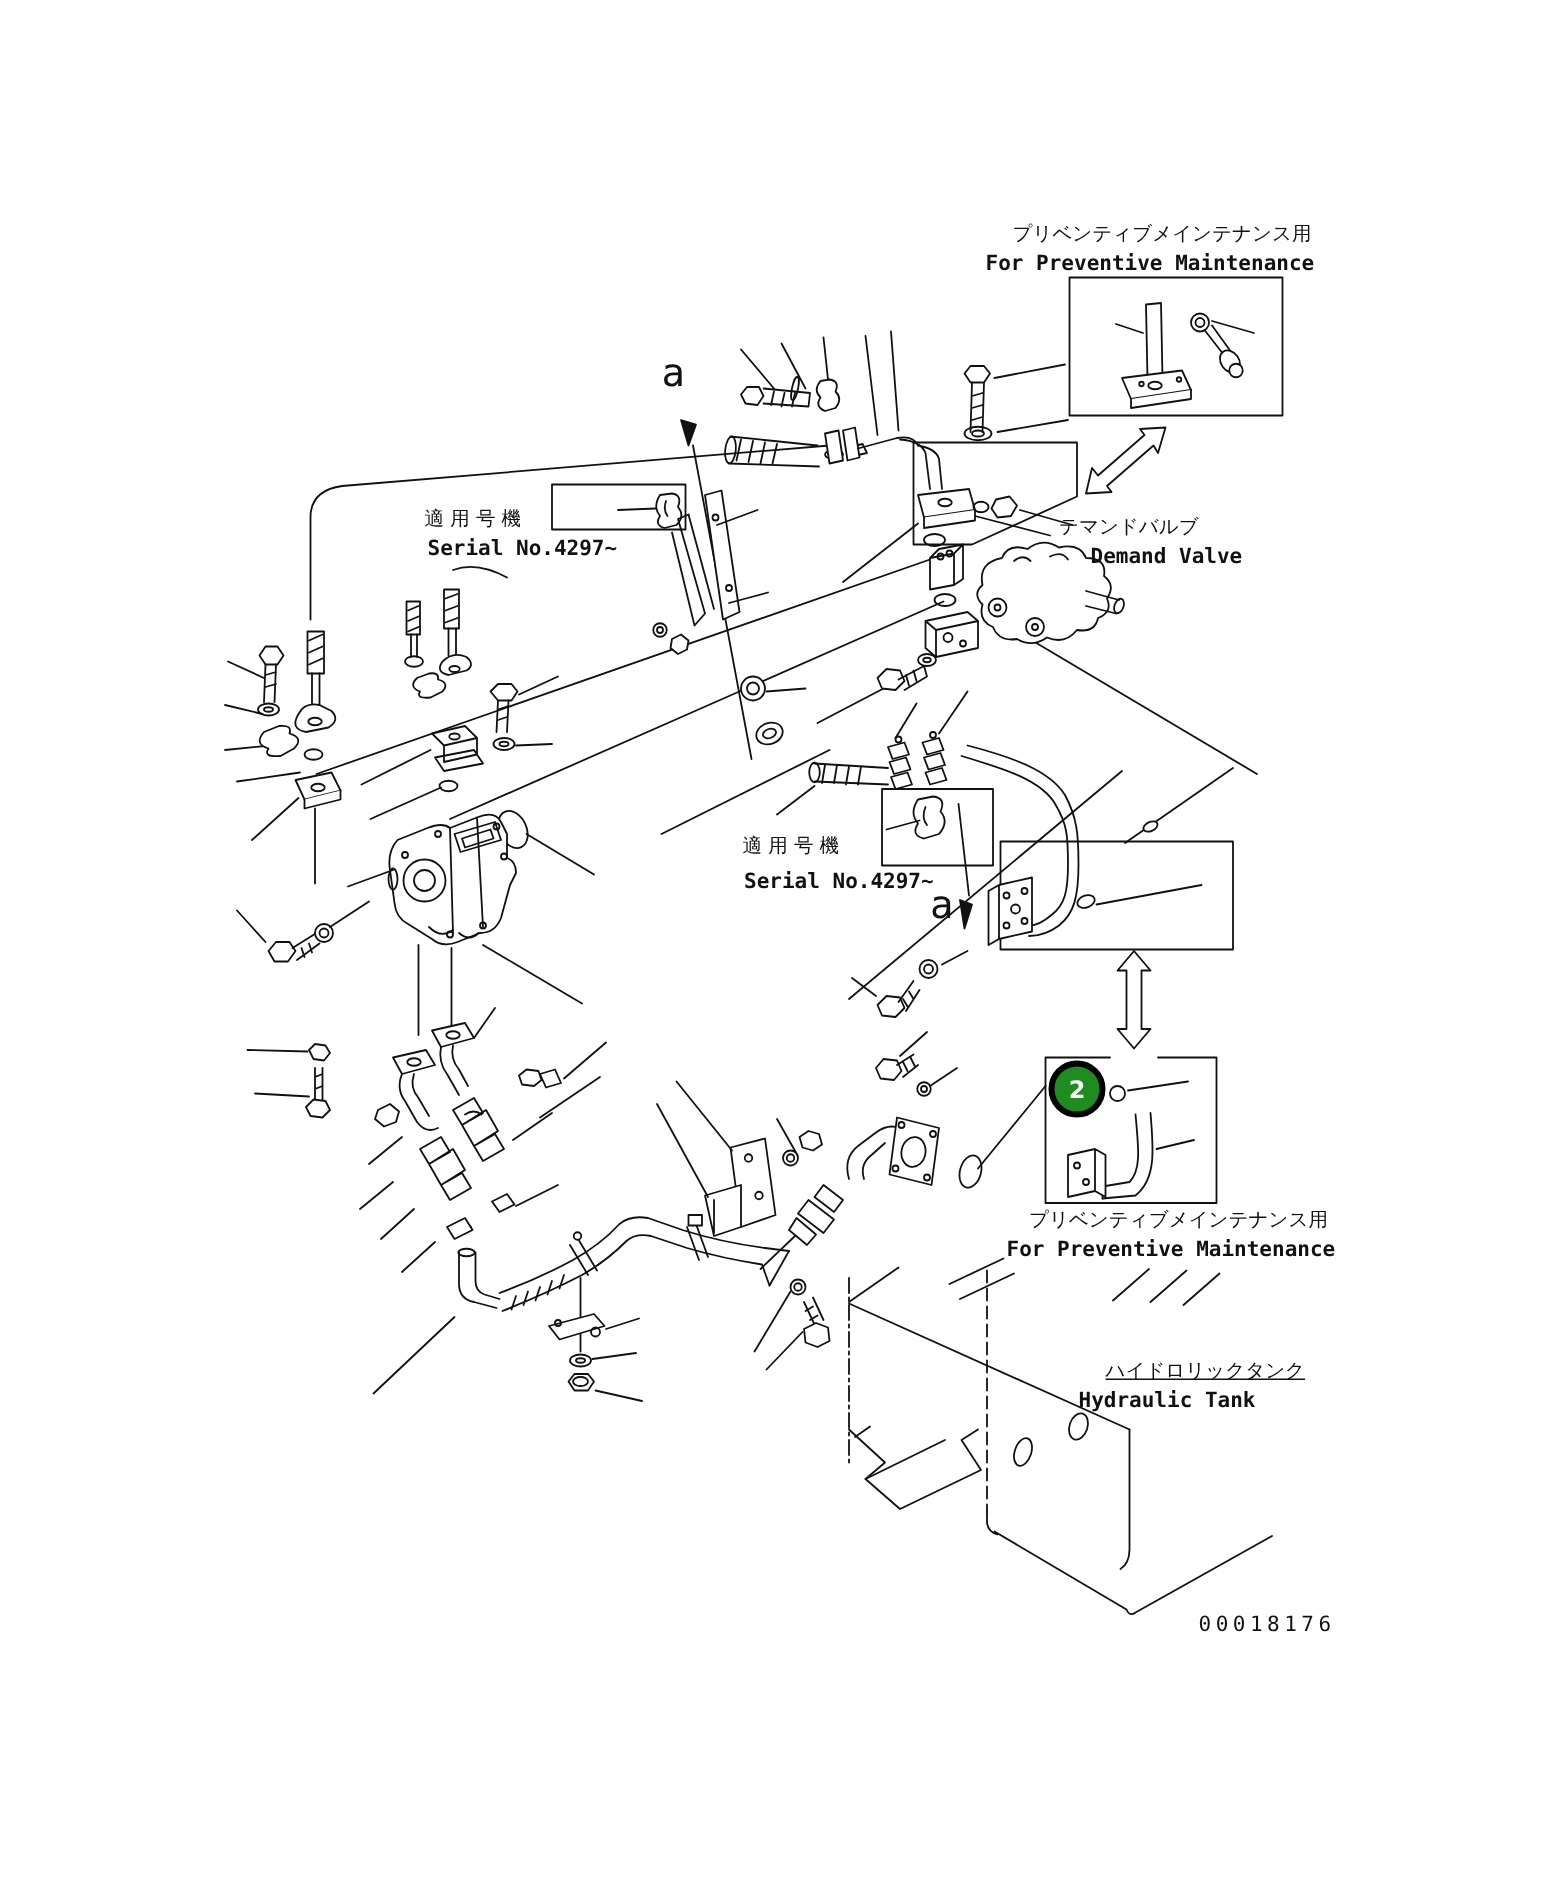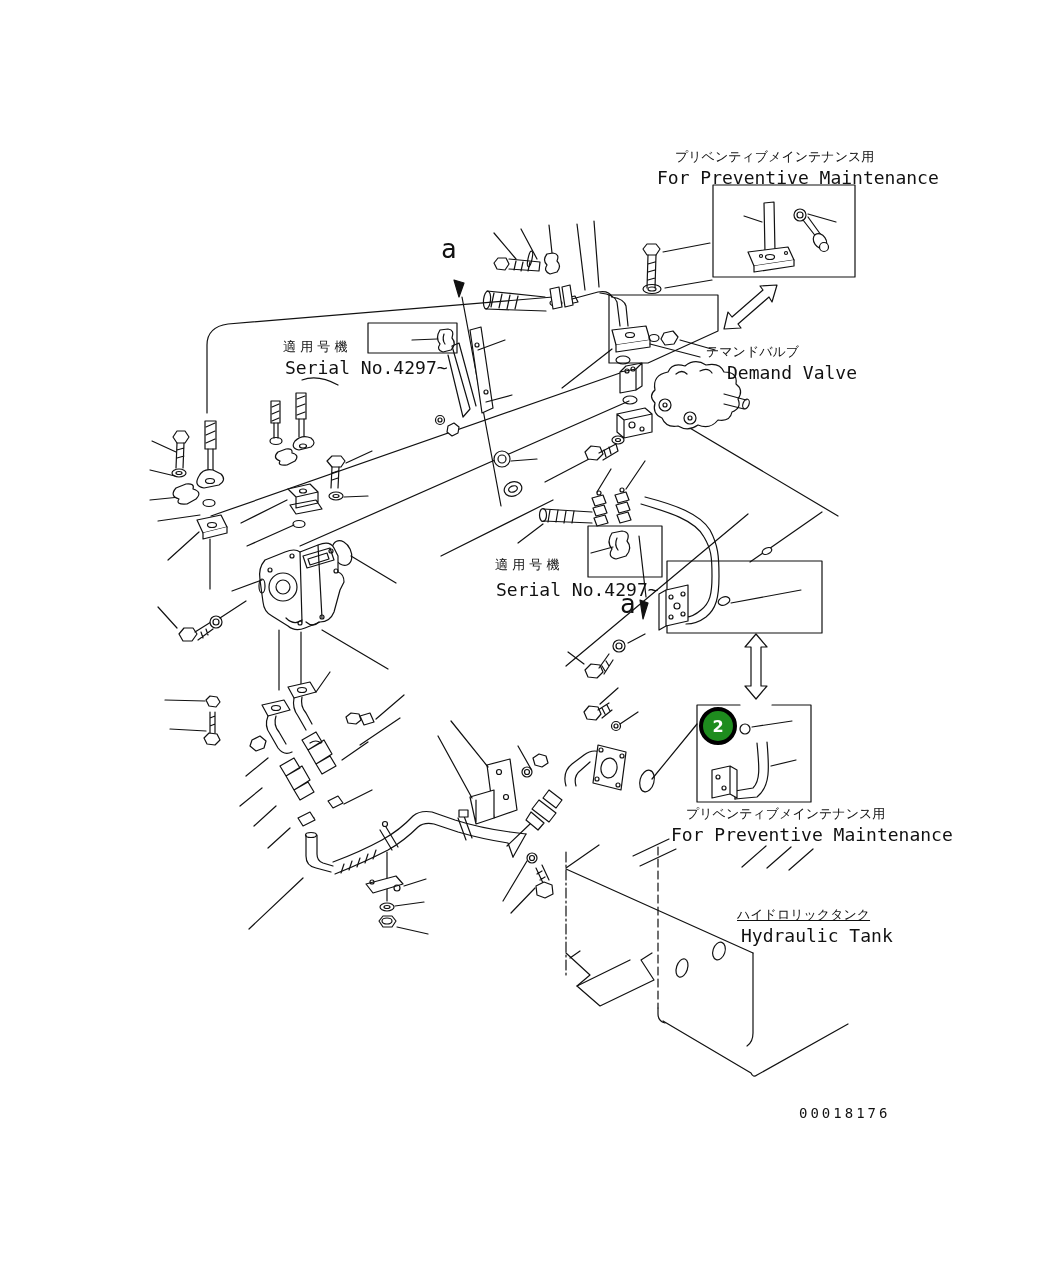--- a/index.html
+++ b/index.html
@@ -1,21 +1,21 @@
 <!DOCTYPE html>
 <html><head>
 <meta charset="utf-8">
 <style>
   html,body{margin:0;padding:0;background:#fff;}
   #page{position:relative;width:963px;height:1268px;background:#ffffff;overflow:hidden;
         font-family:"DejaVu Sans Mono","Liberation Mono",monospace;color:#111;}
   svg{position:absolute;left:0;top:0;}
   .lbl{position:absolute;white-space:pre;line-height:1.15;color:#111;}
   .jp{font-size:13px;letter-spacing:0px;font-family:"DejaVu Sans",sans-serif;}
-  .en{font-size:18px;font-family:"DejaVu Sans Mono","Liberation Mono",monospace;}
+  .en{font-size:14px;font-family:"DejaVu Sans Mono","Liberation Mono",monospace;font-weight:bold;}
   .marker-a{font-size:26px;font-family:"DejaVu Sans Mono",monospace;}
   .dwg-num{font-size:14px;letter-spacing:3px;}
   #hotspot2{position:absolute;left:699px;top:707px;width:38px;height:38px;border-radius:50%;
             border:4px solid #000;box-sizing:border-box;display:flex;align-items:center;justify-content:center;
             font-size:16px;font-weight:bold;cursor:pointer;font-family:"DejaVu Sans",sans-serif;}
 </style>
 </head>
 <body>
 
 <div id="page">
@@ -386,19 +386,19 @@
   <div class="lbl jp" style="left:495px;top:558px;">適 用 号 機</div>
   <div class="lbl en" style="left:496px;top:580px;">Serial No.4297~</div>
 
   <div class="lbl marker-a" style="left:441px;top:235px;">a</div>
   <div class="lbl marker-a" style="left:620px;top:590px;">a</div>
 
   <div class="lbl jp" style="left:686px;top:807px;">プリベンティブメインテナンス用</div>
   <div class="lbl en" style="left:671px;top:825px;">For Preventive Maintenance</div>
 
   <div class="lbl jp" style="left:737px;top:908px;text-decoration:underline;">ハイドロリックタンク</div>
-  <div class="lbl en" style="left:741px;top:926px;">Hydraulic Tank</div>
-
-  <div class="lbl dwg-num" style="left:799px;top:1105px;text-align:right;">00018176</div>
+  <div class="lbl en" style="left:719px;top:926px;">Hydraulic Tank</div>
+
+  <div class="lbl dwg-num" style="left:799px;top:1075px;text-align:right;">00018176</div>
 
   <div id="hotspot2" style="background: rgb(30, 140, 30); border-color: rgb(0, 0, 0); color: rgb(255, 255, 255);">2</div>
 
 </div>
 
 </body></html>

